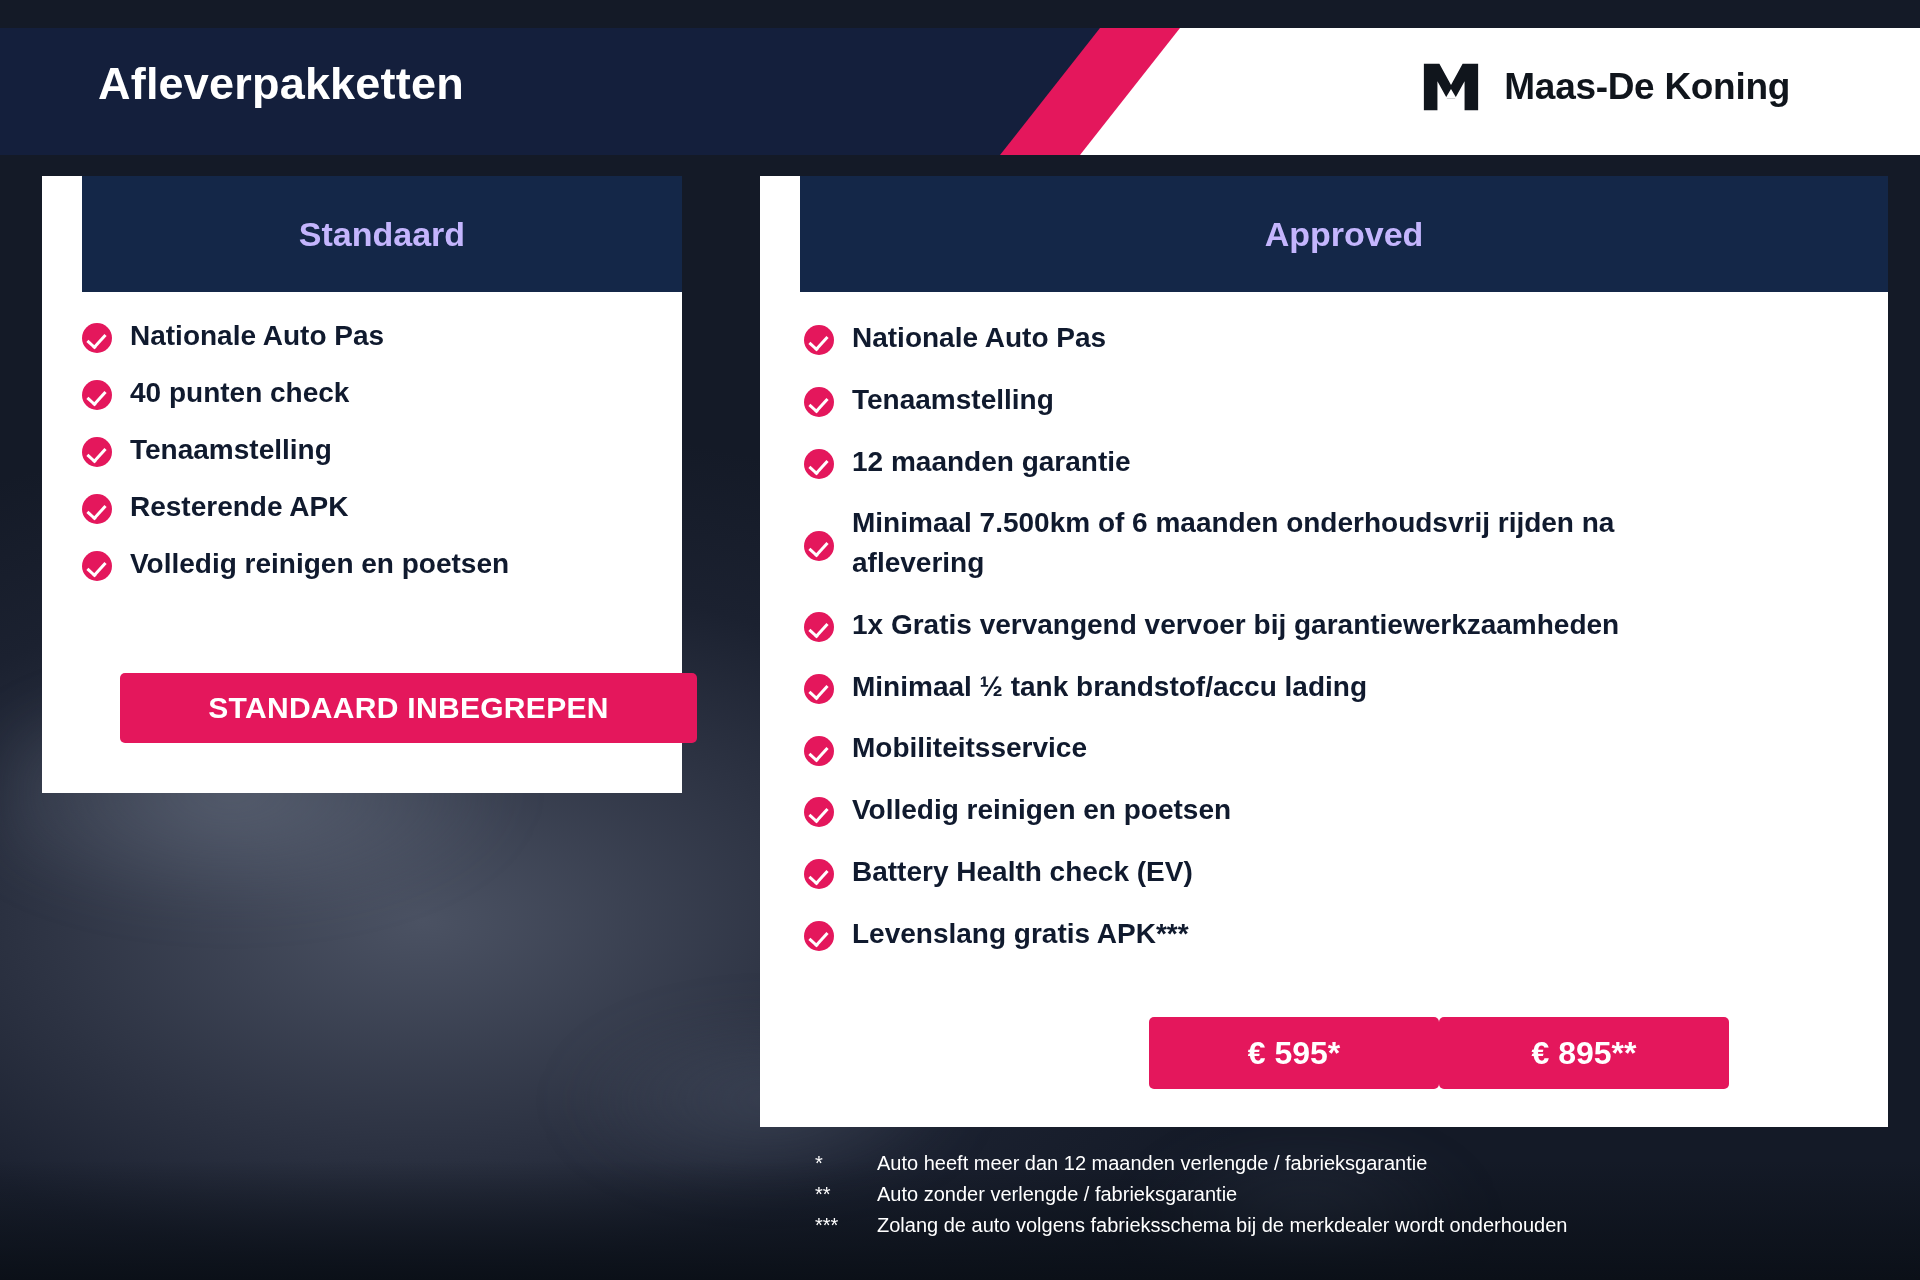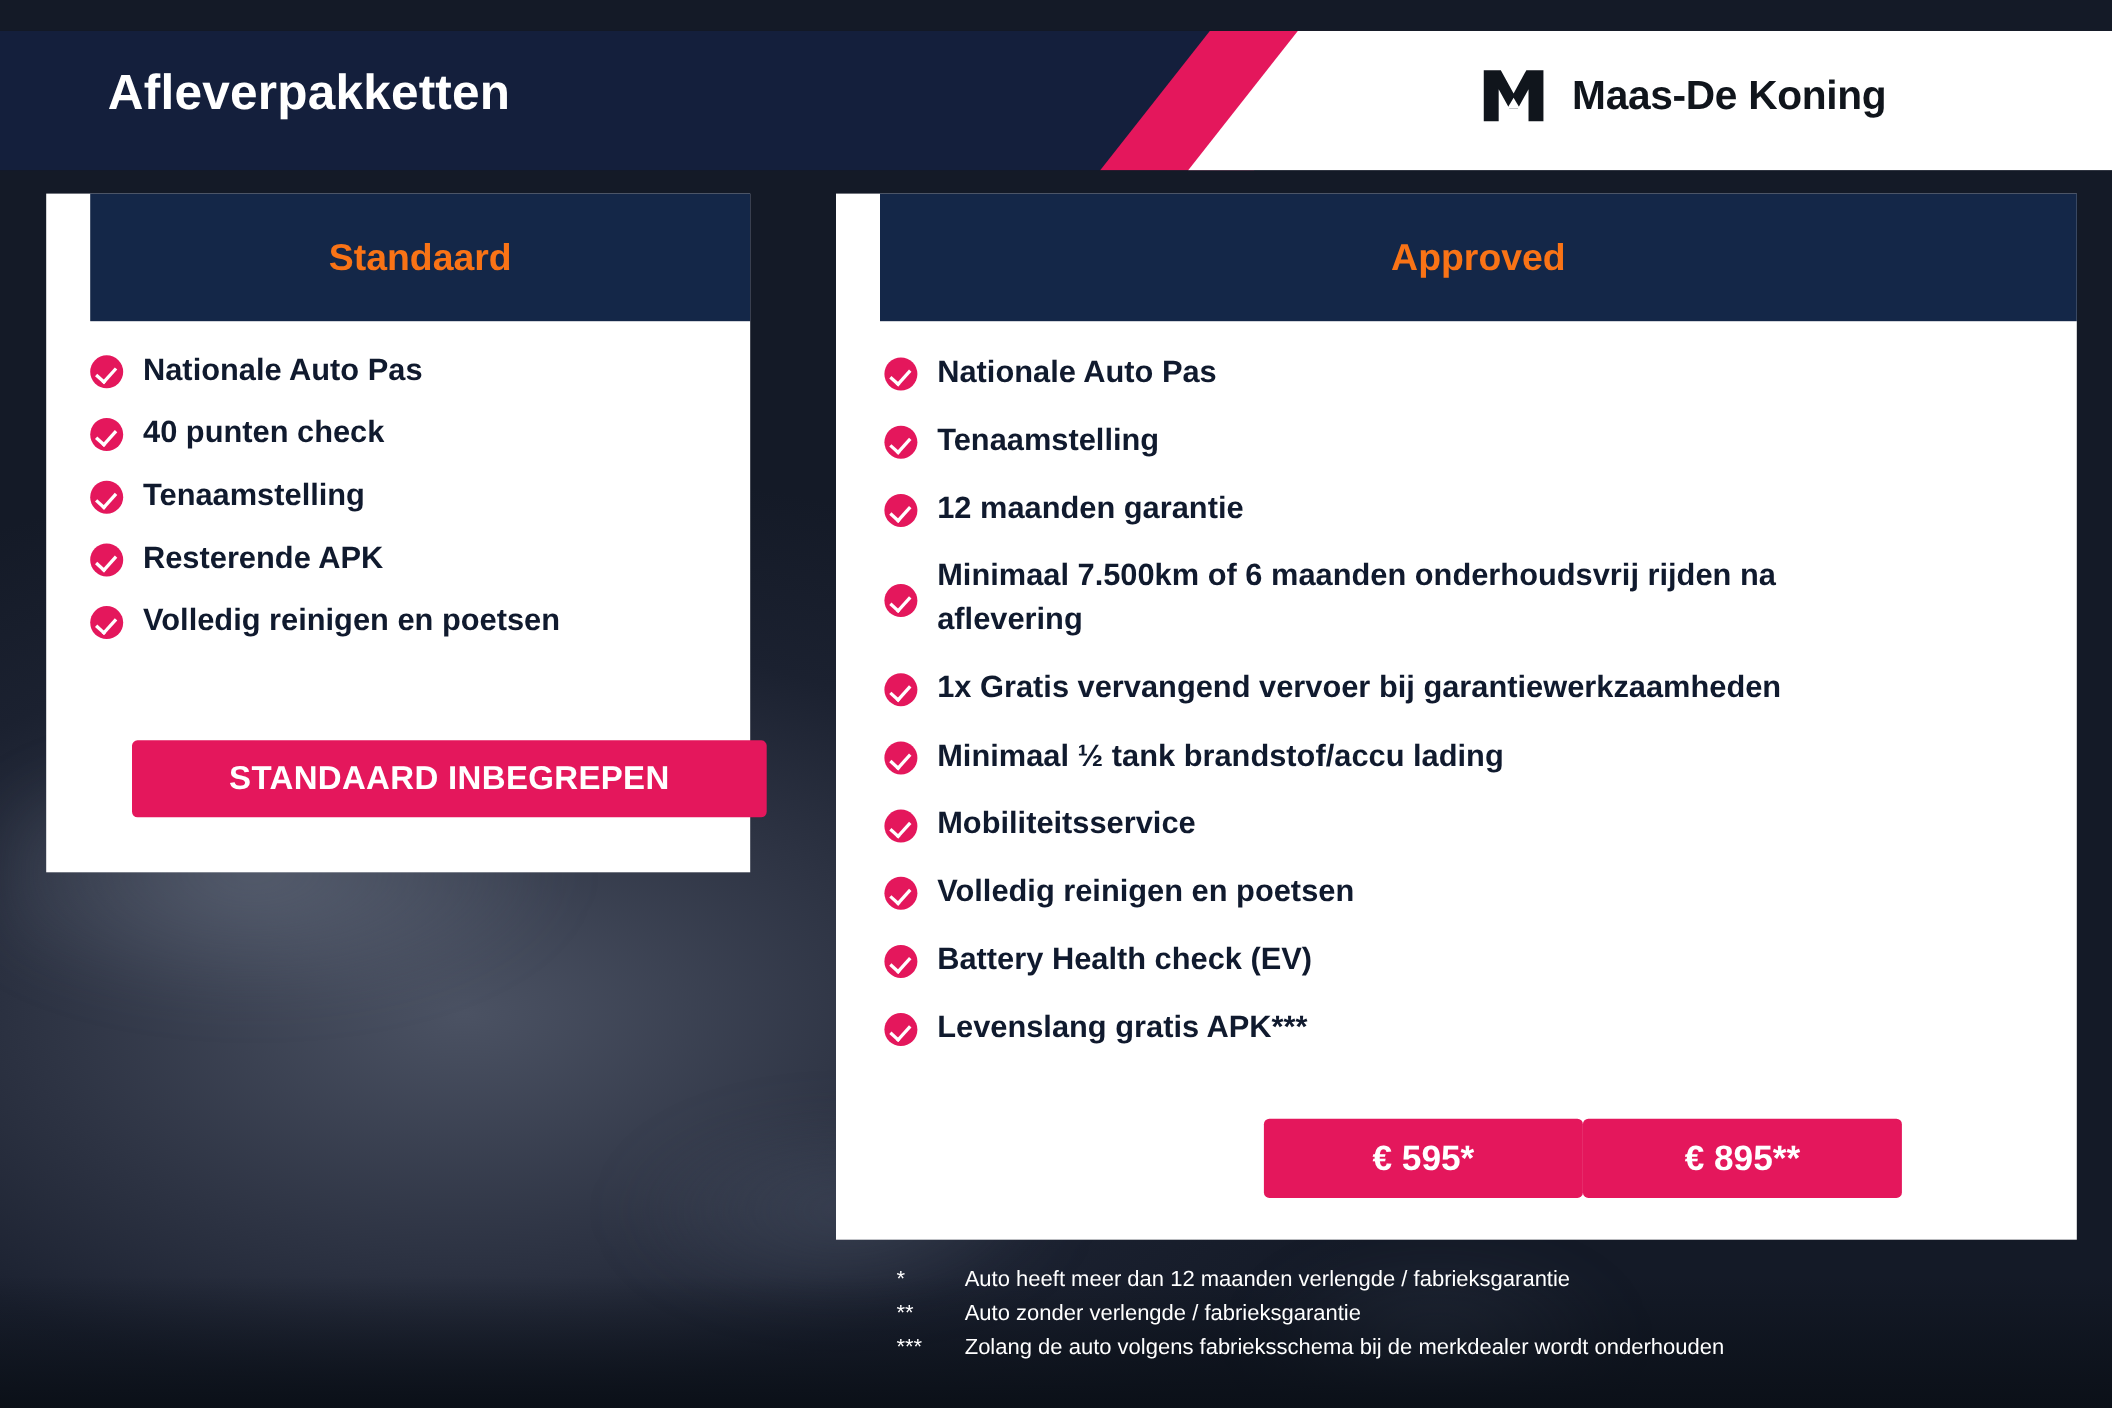--- a/index.html
+++ b/index.html
@@ -77,21 +77,21 @@
     letter-spacing: .2px;
   }
   .brand {
     position: absolute;
     right: 613px;
     top: 28px;
     display: flex;
     align-items: center;
     gap: 22px;
     width: 520px;
-    justify-content: center;
+    justify-content: flex-end;
     left: 1270px;
   }
   .brand-mark { width: 62px; height: 62px; display: block; }
   .brand-name {
     color: #10151c;
     font-size: 37px;
     font-weight: bold;
     letter-spacing: -.3px;
     white-space: nowrap;
   }
@@ -100,21 +100,21 @@
   .card {
     position: absolute;
     background: #ffffff;
     z-index: 4;
   }
   .card-head {
     background: #142748;
     display: flex;
     align-items: center;
     justify-content: center;
-    color: #f97316;
+    color: #c4b5fd;
     font-size: 34px;
     font-weight: bold;
     margin-left: 40px;
   }
   .card-body { padding: 26px 0 0 0; }
 
   #card-standaard { left: 42px; top: 176px; width: 640px; height: 617px; }
   #card-standaard .card-head { height: 116px; }
 
   #card-approved { left: 760px; top: 176px; width: 1128px; height: 951px; }

